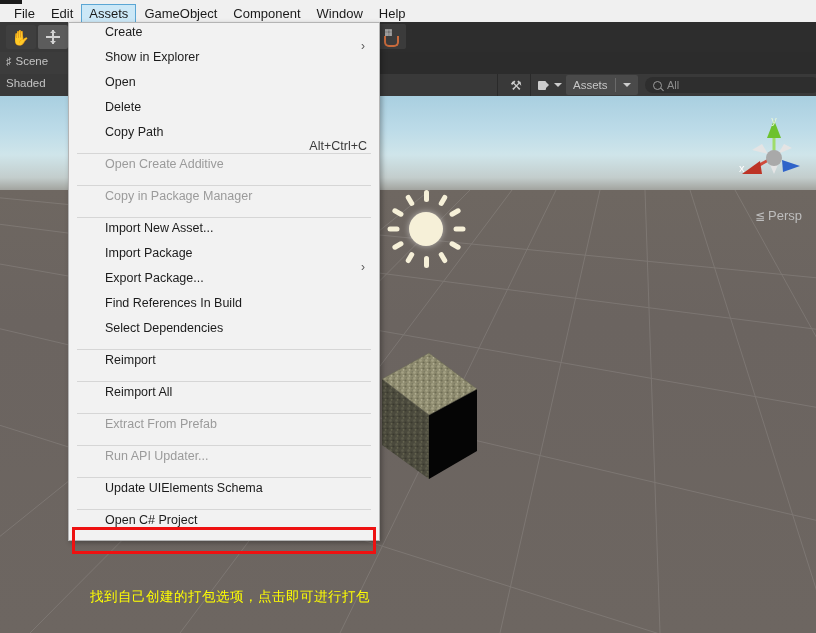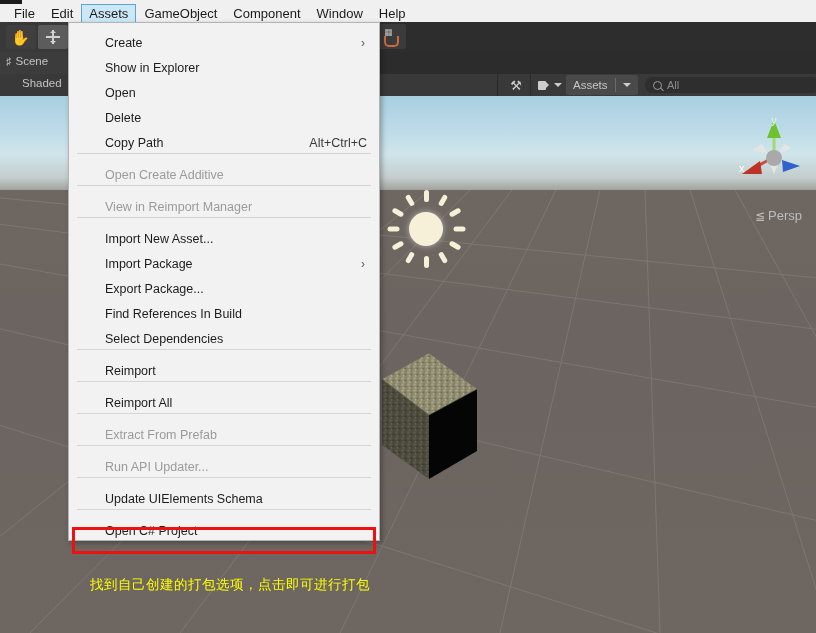--- a/index.html
+++ b/index.html
@@ -62,21 +62,21 @@
   
   .tabrow{position:absolute;left:0;top:30px;width:816px;height:22px;background:#2c2c2c;}
   .tabrow .tabbg{position:absolute;left:0;top:0;width:70px;height:22px;background:#3c3c3c;}
   .tabrow .tab{
     position:absolute;left:6px;top:3px;font-size:11.5px;color:#c4c4c4;display:flex;align-items:center;gap:4px;
   }
   .grid-ico{font-size:11px;color:#bdbdbd;}
 
   
   .sceneToolbar{position:absolute;left:0;top:52px;width:816px;height:22px;background:#393939;border-bottom:1px solid #242424;}
-  .shadedlbl{position:absolute;left:22px;top:3px;font-size:11.5px;color:#c3c3c3;}
+  .shadedlbl{position:absolute;left:6px;top:3px;font-size:11.5px;color:#c3c3c3;}
   .stb-sep{position:absolute;top:0;width:1px;height:22px;background:#2a2a2a;}
   .stb-btn{position:absolute;top:1px;height:20px;display:flex;align-items:center;justify-content:center;}
   .ico-tools{font-size:13px;color:#cdcdcd;}
   .cam-ico{width:12px;height:9px;position:relative;display:inline-block;}
   .cam-ico::before{content:"";position:absolute;left:0;top:0;width:8px;height:9px;background:#cdcdcd;border-radius:1px;}
   .cam-ico::after{content:"";position:absolute;left:8px;top:1px;border:3.5px solid transparent;border-left-color:#cdcdcd;border-right:none;}
   .caret{width:0;height:0;border-left:4px solid transparent;border-right:4px solid transparent;border-top:4px solid #cdcdcd;display:inline-block;}
   .gizlbl{font-size:11.5px;color:#c6c6c6;}
   .gizbox{position:absolute;top:1px;left:566px;height:20px;background:#4a4a4a;border-radius:2px;display:flex;align-items:center;}
   .searchbox{
@@ -109,38 +109,39 @@
   .persp .lt{font-size:12px;color:#bdbdbd;}
 
   
   .menu{
     position:absolute;left:68px;top:22px;width:312px;
     background:#f2f2f2;border:1px solid #b4b4b4;box-sizing:border-box;
     box-shadow:2px 2px 5px rgba(0,0,0,.30);
     padding:2px 0;
   }
   .menu .row{
-    position:relative;height:25px;display:flex;align-items:flex-end;
+    position:relative;height:25px;display:flex;align-items:flex-start;
     padding:0 8px 0 36px;box-sizing:border-box;font-size:12.5px;color:#1c1c1c;
     white-space:nowrap;
+    flex-direction:column;
   }
   .menu .row.disabled{color:#9b9b9b;}
   .menu .row .sc{margin-left:auto;font-size:12.5px;color:#3a3a3a;padding-right:4px;}
   .menu .row .arrow{margin-left:auto;font-size:12px;color:#5a5a5a;padding-right:6px;}
   .menu .sep{height:1px;background:#d6d6d6;margin:3px 8px 3px 8px;}
 
   
   .redbox{
     position:absolute;left:72px;top:527px;width:304px;height:27px;
     border:3px solid #ee1111;box-sizing:border-box;pointer-events:none;
   }
 
   
   .annot{
-    position:absolute;left:90px;top:576px;font-size:13.5px;color:#ffff00;
+    position:absolute;left:90px;top:588px;font-size:13.5px;color:#ffff00;
     font-family:"DejaVu Sans","Liberation Sans",sans-serif;white-space:nowrap;
     letter-spacing:.5px;
   }
 </style>
 </head>
 <body>
 
 <div id="root">
 
   <div class="topstrip">
@@ -318,21 +319,21 @@
       <div class="row">
         <span>Copy Path</span>
         <span class="sc">Alt+Ctrl+C</span>
       </div>
       <div class="sep"></div>
       <div class="row disabled">
         <span>Open Create Additive</span>
       </div>
       <div class="sep"></div>
       <div class="row disabled">
-        <span>View in Reimport Manager</span>
+        <span>Copy in Package Manager</span>
       </div>
       <div class="sep"></div>
       <div class="row">
         <span>Import New Asset...</span>
       </div>
       <div class="row">
         <span>Import Package</span>
         <span class="arrow">›</span>
       </div>
       <div class="row">

